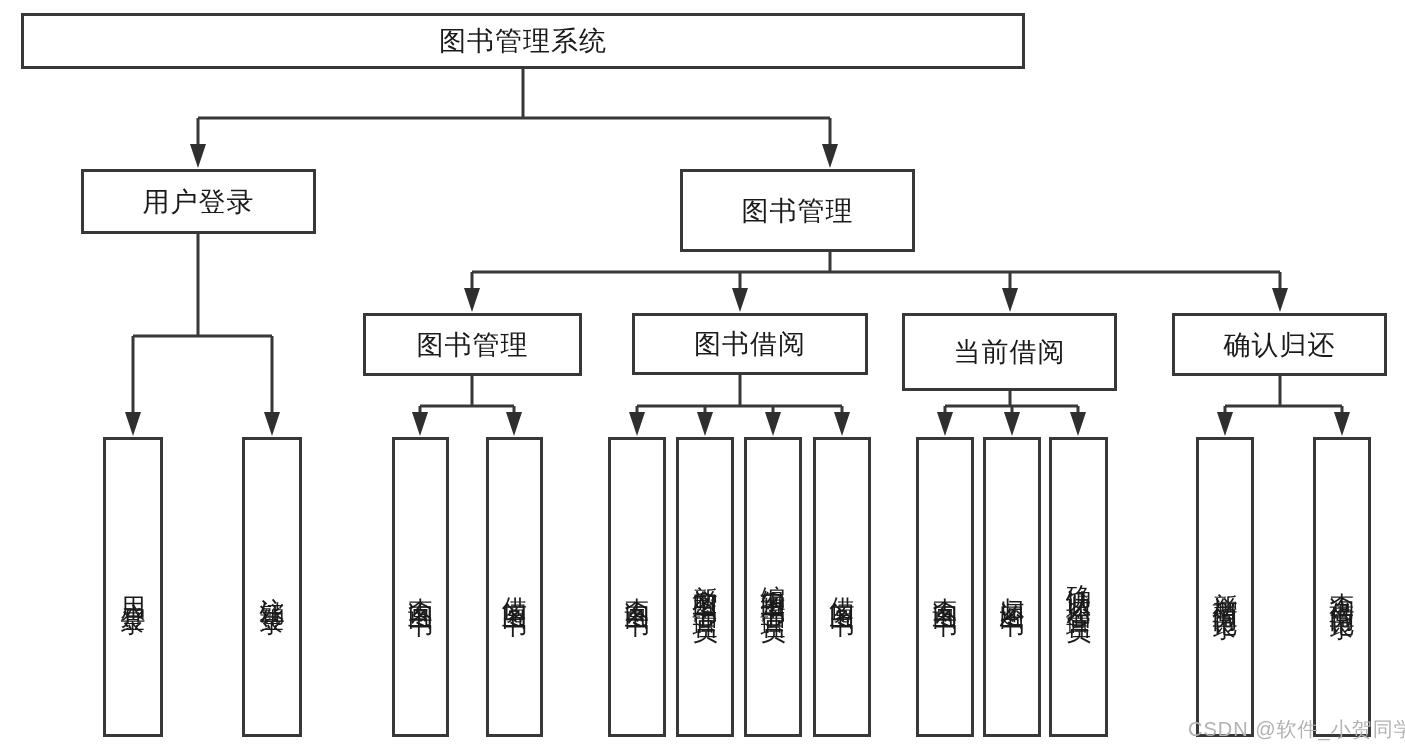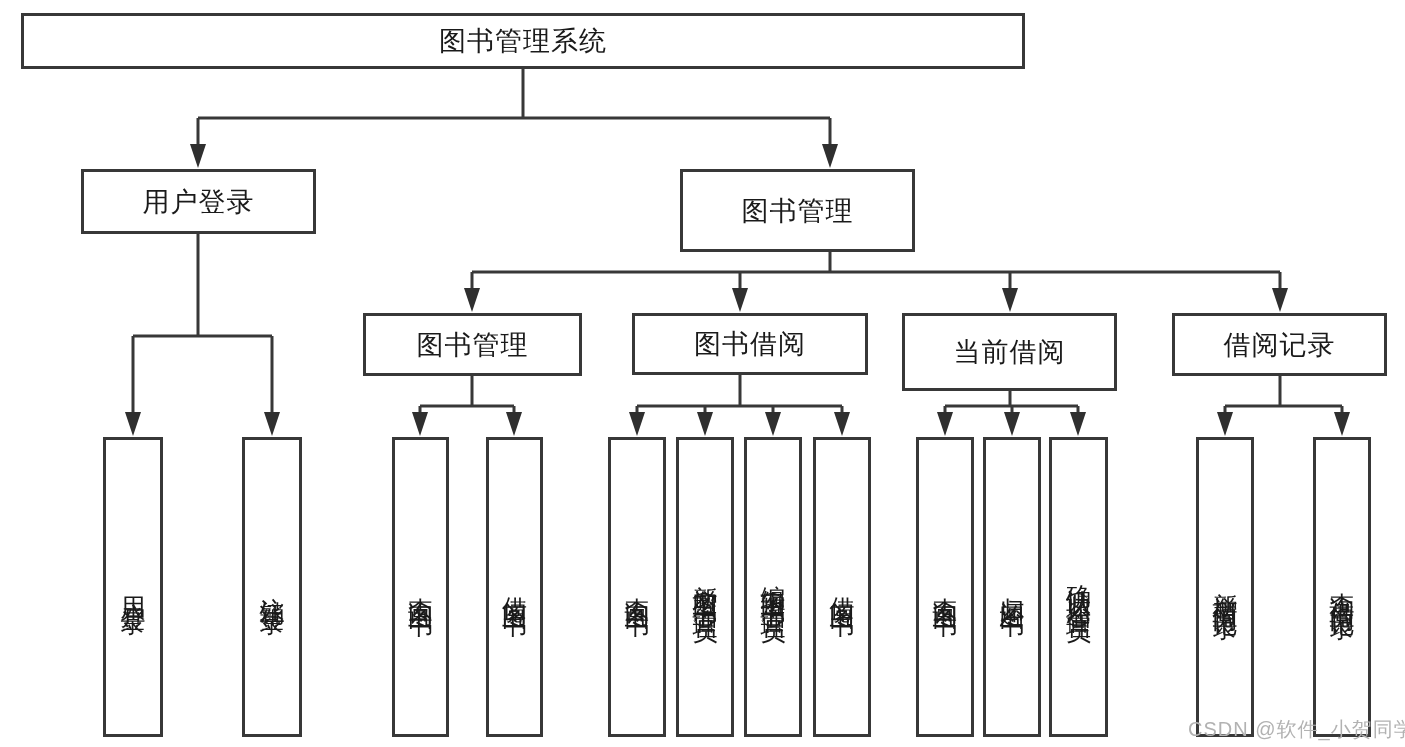--- a/index.html
+++ b/index.html
@@ -102,21 +102,21 @@
   </svg>
 
   <div class="hbox" style="left:21px; top:13px; width:1004px; height:56px">图书管理系统</div>
 
   <div class="hbox" style="left:81px; top:169px; width:235px; height:65px">用户登录</div>
   <div class="hbox" style="left:680px; top:169px; width:235px; height:83px">图书管理</div>
 
   <div class="hbox" style="left:363px; top:313px; width:219px; height:63px">图书管理</div>
   <div class="hbox" style="left:632px; top:313px; width:236px; height:62px">图书借阅</div>
   <div class="hbox" style="left:902px; top:313px; width:215px; height:78px">当前借阅</div>
-  <div class="hbox" style="left:1172px; top:313px; width:215px; height:63px">借阅记录</div>
+  <div class="hbox" style="left:1172px; top:313px; width:215px; height:63px">确认归还</div>
 
   <div class="vbox" style="left:103px; top:437px; width:60px; height:300px">用户登录</div>
   <div class="vbox" style="left:242px; top:437px; width:60px; height:300px">注销登录</div>
 
   <div class="vbox" style="left:392px; top:437px; width:57px; height:300px">查询图书</div>
   <div class="vbox" style="left:486px; top:437px; width:57px; height:300px">借阅图书</div>
 
   <div class="vbox" style="left:608px; top:437px; width:58px; height:300px">查询图书</div>
   <div class="vbox" style="left:676px; top:437px; width:58px; height:300px">新增图书（管理员）</div>
   <div class="vbox" style="left:744px; top:437px; width:58px; height:300px">编辑图书（管理员）</div>

